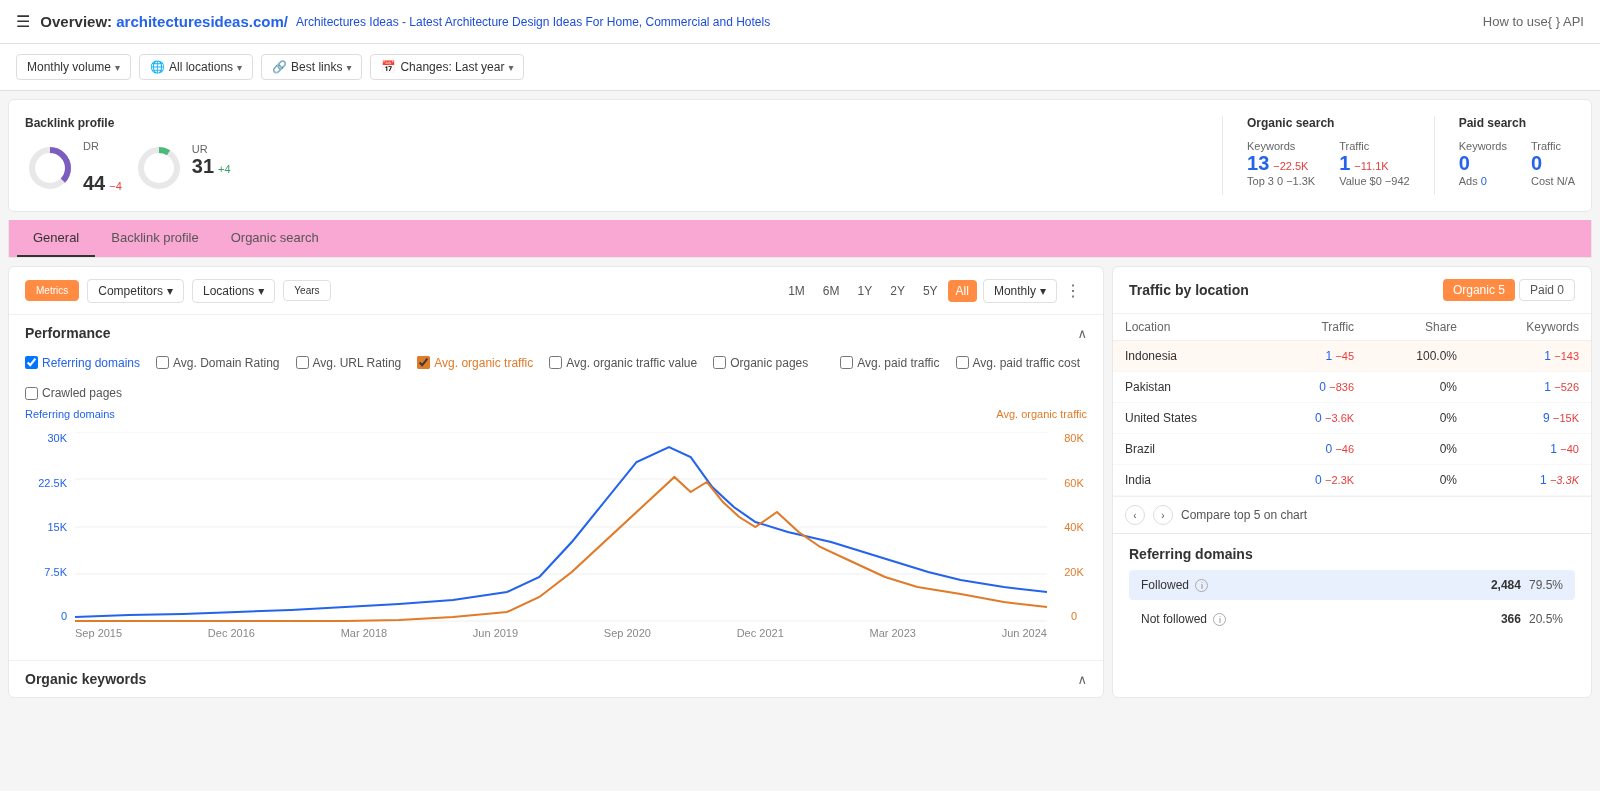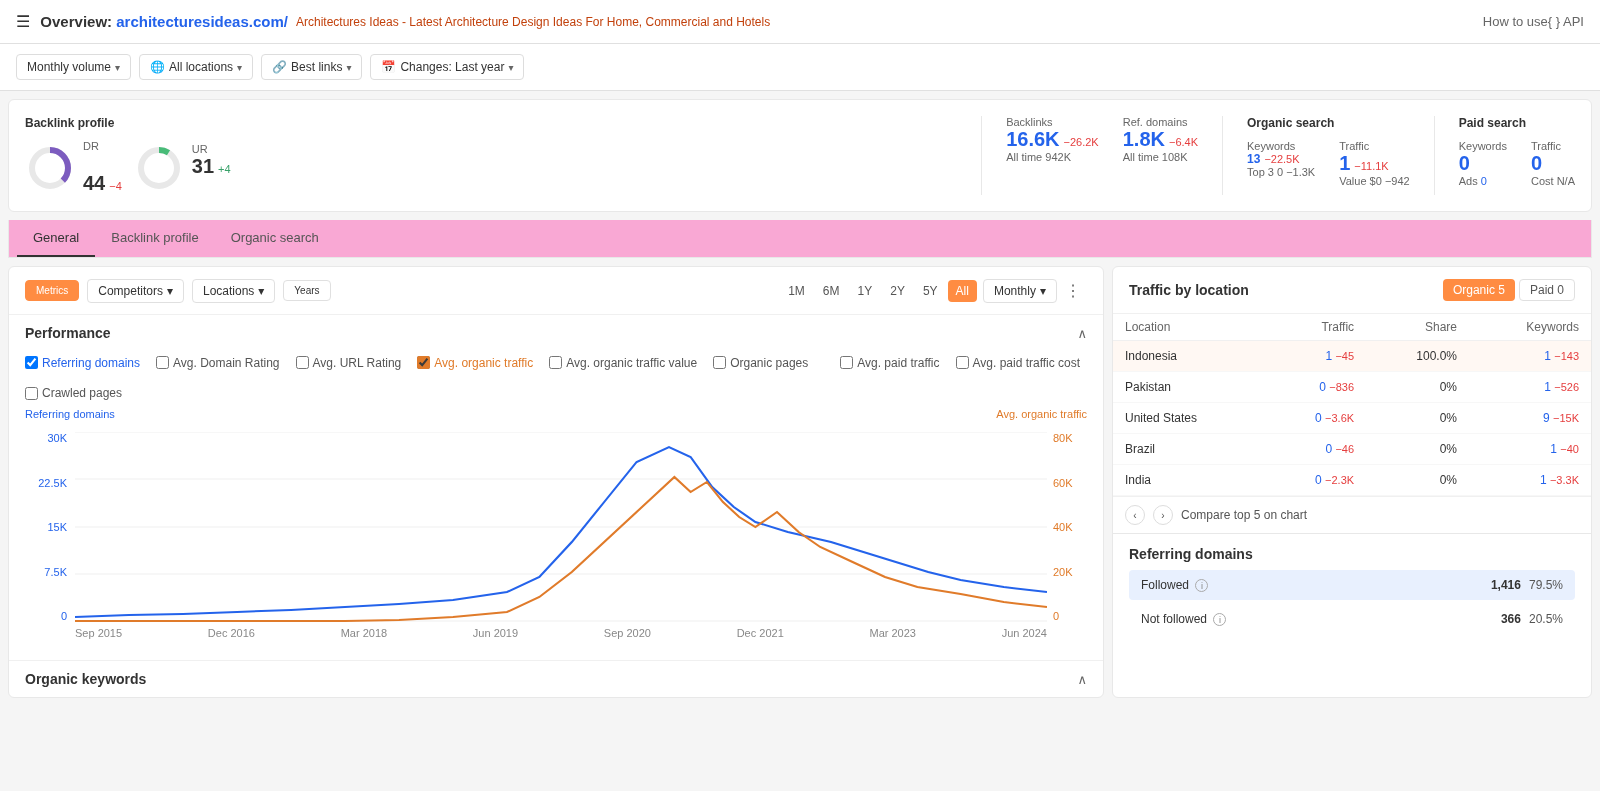--- a/index.html
+++ b/index.html
@@ -3,21 +3,21 @@
   <meta charset="utf-8">
   <style>
     * { box-sizing: border-box; margin: 0; padding: 0; }
     body { font-family: -apple-system, BlinkMacSystemFont, 'Segoe UI', sans-serif; font-size: 13px; background: #f5f5f5; color: #333; }
     
     
     .top-nav { display: flex; align-items: center; background: #fff; border-bottom: 1px solid #e0e0e0; padding: 0 16px; height: 44px; }
     .hamburger { font-size: 16px; margin-right: 10px; cursor: pointer; }
     .nav-title { font-weight: 700; font-size: 15px; color: #333; }
     .nav-title a { color: #2463eb; text-decoration: none; }
-    .nav-subtitle { color: #c2410c; font-size: 12px; margin-left: 8px; }
+    .nav-subtitle { color: #1d4ed8; font-size: 12px; margin-left: 8px; }
     .nav-right { margin-left: auto; display: flex; align-items: center; }
     .nav-right span { color: #666; font-size: 13px; cursor: pointer; }
     
     
     .filters-bar { background: #fff; padding: 10px 16px; border-bottom: 1px solid #e0e0e0; display: flex; gap: 8px; align-items: center; }
     .filter-btn { display: flex; align-items: center; gap: 4px; padding: 5px 10px; border: 1px solid #ddd; border-radius: 4px; background: #fff; cursor: pointer; font-size: 12px; color: #333; }
     .dropdown-arrow { font-size: 10px; color: #666; }
     
     
     .stats-panel { background: #fff; margin: 8px; border-radius: 6px; padding: 16px; display: flex; gap: 0; border: 1px solid #e8e8e8; }
@@ -171,47 +171,29 @@
             <div style="display:flex;align-items:baseline;gap:4px;">
               <span style="font-size:20px;font-weight:700;color:#333;">31</span>
               <span style="font-size:11px;color:#38a169;">+4</span>
             </div>
           </div>
         </div>
       </div>
     </div>
   </div>
 
-  <div style="display:flex;gap:24px;align-items:flex-start;padding-right:24px;border-right:1px solid #e8e8e8;margin-right:24px;">
-    <div>
-      <div style="font-size:11px;color:#666;">Backlinks</div>
-      <div style="display:flex;align-items:baseline;gap:4px;">
-        <span style="font-size:20px;font-weight:700;color:#2463eb;">16.6K</span>
-        <span style="font-size:11px;color:#e53e3e;">−26.2K</span>
-      </div>
-      <div style="font-size:11px;color:#666;">All time  942K</div>
-    </div>
-    <div>
-      <div style="font-size:11px;color:#666;">Ref. domains</div>
-      <div style="display:flex;align-items:baseline;gap:4px;">
-        <span style="font-size:20px;font-weight:700;color:#2463eb;">1.8K</span>
-        <span style="font-size:11px;color:#e53e3e;">−6.4K</span>
-      </div>
-      <div style="font-size:11px;color:#666;">All time  108K</div>
-    </div>
-  </div>
 
   <div style="display:flex;gap:24px;align-items:flex-start;padding-right:24px;border-right:1px solid #e8e8e8;margin-right:24px;">
     <div style="margin-bottom:4px;">
       <div style="font-size:12px;font-weight:600;color:#333;margin-bottom:10px;">Organic search</div>
       <div style="display:flex;gap:24px;">
         <div>
           <div style="font-size:11px;color:#666;">Keywords</div>
           <div style="display:flex;align-items:baseline;gap:4px;">
-            <span style="font-size:12px;font-weight:700;color:#2463eb;">13</span>
+            <span style="font-size:20px;font-weight:700;color:#2463eb;">13</span>
             <span style="font-size:11px;color:#e53e3e;">−22.5K</span>
           </div>
           <div style="font-size:11px;color:#666;">Top 3  0  −1.3K</div>
         </div>
         <div>
           <div style="font-size:11px;color:#666;">Traffic</div>
           <div style="display:flex;align-items:baseline;gap:4px;">
             <span style="font-size:20px;font-weight:700;color:#2463eb;">1</span>
             <span style="font-size:11px;color:#e53e3e;">−11.1K</span>
           </div>
@@ -328,21 +310,21 @@
       <div style="position:relative; height:220px; margin:0 40px 0 50px;">
         
         <div style="position:absolute;left:-50px;top:0;bottom:30px;display:flex;flex-direction:column;justify-content:space-between;font-size:11px;color:#2463eb;text-align:right;width:42px;">
           <span>30K</span>
           <span>22.5K</span>
           <span>15K</span>
           <span>7.5K</span>
           <span>0</span>
         </div>
         
-        <div style="position:absolute;right:-48px;top:0;bottom:30px;display:flex;flex-direction:column;justify-content:space-between;font-size:11px;color:#e07b2a;text-align:left;width:42px;">
+        <div style="position:absolute;right:-48px;top:0;bottom:30px;display:flex;flex-direction:column;justify-content:space-between;font-size:11px;color:#e07b2a;text-align:center;width:42px;">
           <span>80K</span>
           <span>60K</span>
           <span>40K</span>
           <span>20K</span>
           <span>0</span>
         </div>
         <svg width="100%" height="190" viewBox="0 0 900 190" preserveAspectRatio="none">
 
           <line x1="0" y1="0" x2="900" y2="0" stroke="#f0f0f0" stroke-width="1"></line>
           <line x1="0" y1="47" x2="900" y2="47" stroke="#f0f0f0" stroke-width="1"></line>
@@ -437,41 +419,41 @@
       <span class="td-blue">1</span> <span class="td-red" style="font-size:11px;">−40</span>
     </td>
   </tr>
           <tr>
     <td>India</td>
     <td class="right">
       <span class="td-blue">0</span> <span class="td-red" style="font-size:11px;">−2.3K</span>
     </td>
     <td class="right">0%</td>
     <td class="right">
-      <span class="td-blue">1</span> <span class="td-red" style="font-size:11px;">−3.3K</span>
+      <span class="td-blue">1</span> <span class="td-red" style="font-size:11px;font-style:italic;">−3.3K</span>
     </td>
   </tr>
         </tbody>
     </table>
 
     <div class="compare-row">
       <div class="compare-arrow">‹</div>
       <div class="compare-arrow">›</div>
       <span class="compare-text">Compare top 5 on chart</span>
     </div>
 
     <div class="ref-section">
       <div class="ref-title">Referring domains</div>
 
       <div class="ref-row highlighted">
         <span class="ref-row-label">
           <span>Followed</span>
           <span class="info-icon">i</span>
         </span>
-        <span class="ref-row-val">1,416</span>
+        <span class="ref-row-val">2,484</span>
         <span class="ref-row-pct">79.5%</span>
       </div>
 
       <div class="ref-row">
         <span class="ref-row-label">
           <span>Not followed</span>
           <span class="info-icon">i</span>
         </span>
         <span class="ref-row-val">366</span>
         <span class="ref-row-pct">20.5%</span>

